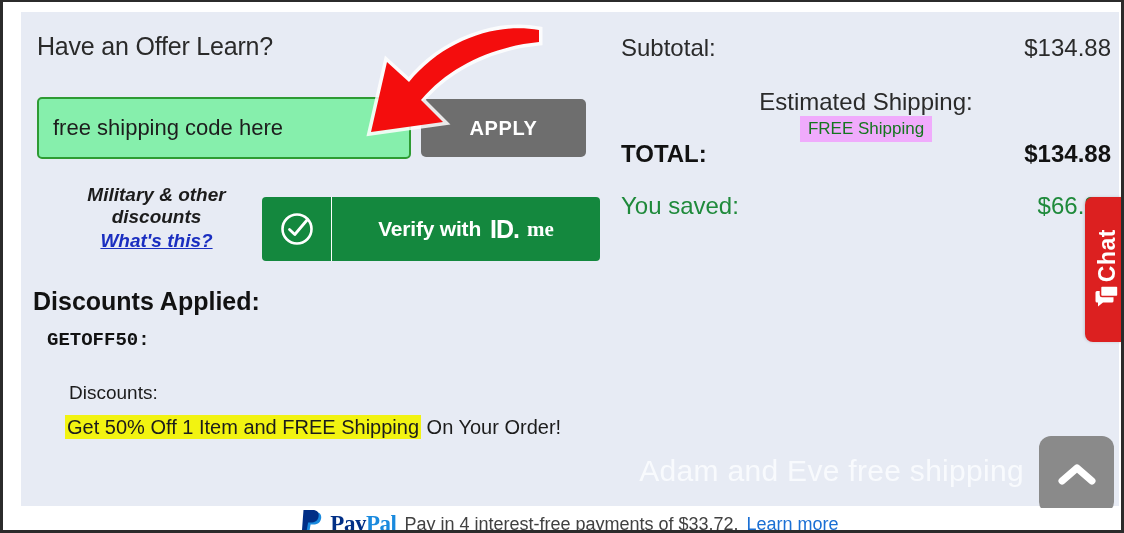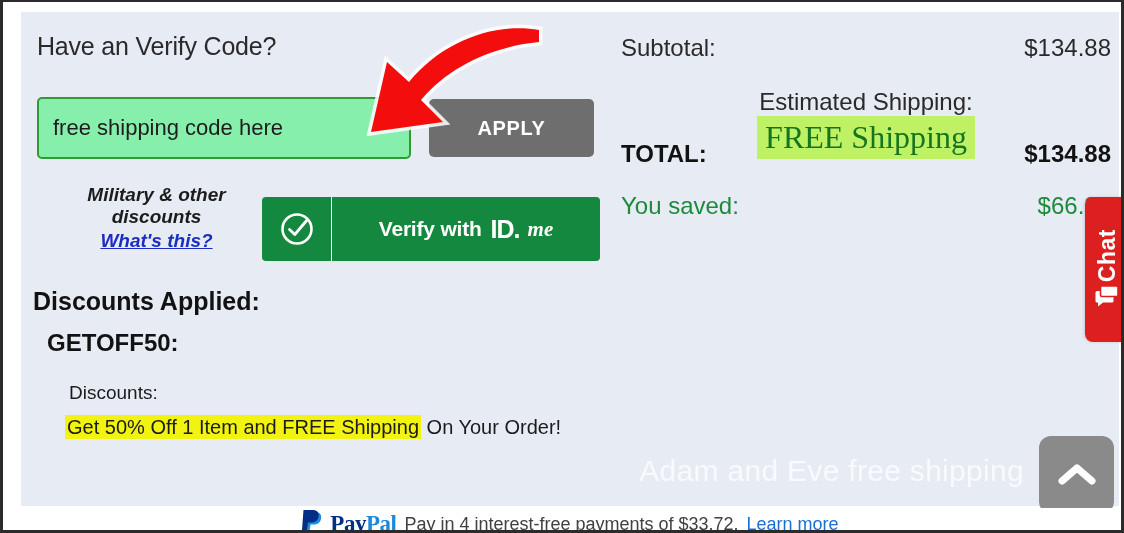--- a/index.html
+++ b/index.html
@@ -85,21 +85,21 @@
     border-radius: 5px;
     background: #86efac;
     font-family: "Liberation Sans", sans-serif;
     font-size: 22px;
     color: #1d1d1d;
     padding: 0 14px;
     outline: none;
   }
   #apply-button {
     position: absolute;
-    left: 392px;
+    left: 384px;
     top: 2px;
     width: 165px;
     height: 58px;
     background: #6e6e6e;
     border: none;
     border-radius: 5px;
     color: #ffffff;
     font-family: "Liberation Sans", sans-serif;
     font-size: 20px;
     font-weight: bold;
@@ -179,42 +179,42 @@
     font-weight: bold;
     letter-spacing: -0.2px;
   }
   .idme-logo-id {
     font-size: 25px;
     font-weight: bold;
     letter-spacing: -1px;
   }
   .idme-logo-me {
     font-size: 21px;
-    font-style: italic;
     font-family: "Liberation Serif", serif;
     font-weight: bold;
     margin-left: -1px;
   }
 
   
   #discounts-applied-title {
     position: absolute;
     left: 4px;
     top: 275px;
     font-size: 25px;
     font-weight: bold;
     color: #121212;
   }
   #discount-code {
     position: absolute;
     left: 18px;
     top: 317px;
-    font-size: 24px;
+    font-size: 19px;
     font-weight: bold;
     color: #121212;
+    font-family: Liberation Mono, monospace;
   }
   #discounts-sublabel {
     position: absolute;
     left: 40px;
     top: 370px;
     font-size: 19px;
     color: #1c1c1c;
   }
   #discount-desc {
     position: absolute;
@@ -242,25 +242,24 @@
   .total-value { font-size: 24px; color: #2a2a2a; }
   #row-subtotal { top: 22px; }
   #row-shipping { top: 76px; flex-direction: column; }
   #row-total    { top: 128px; }
   #row-saved    { top: 180px; }
 
   #row-total .total-label,
   #row-total .total-value { font-weight: bold; color: #121212; }
 
   #shipping-value {
-    background: #bef264;
+    background: #f0abfc;
     color: #15751f;
     padding: 3px 8px;
-    font-size: 32px;
-    font-family: Liberation Serif, serif;
+    font-size: 17px;
   }
   #row-saved .total-label,
   #row-saved .total-value { color: #1f8a3b; }
 
   
   #watermark {
     position: absolute;
     left: 600;
     right: 95px;
     top: 442px;
@@ -356,21 +355,21 @@
 </style>
 </head>
 <body>
 
 <div id="screen">
 
   <div id="panel">
 
     <div id="left-col">
 
-      <div class="offer-heading">Have an Verify Code?</div>
+      <div class="offer-heading">Have an Offer Learn?</div>
 
       <div id="offer-row">
         <input id="offer-input" type="text" value="free shipping code here" style="">
         <button id="apply-button">APPLY</button>
       </div>
 
       <svg id="annotation-arrow" viewBox="0 0 200 125">
         <g stroke="#ffffff" stroke-width="7" fill="#ffffff" opacity="0.85">
           <path d="M192 12 C150 4 96 22 62 64 L40 44 L24 114 L96 104 L74 82 C104 46 150 28 192 24 Z"></path>
         </g>

